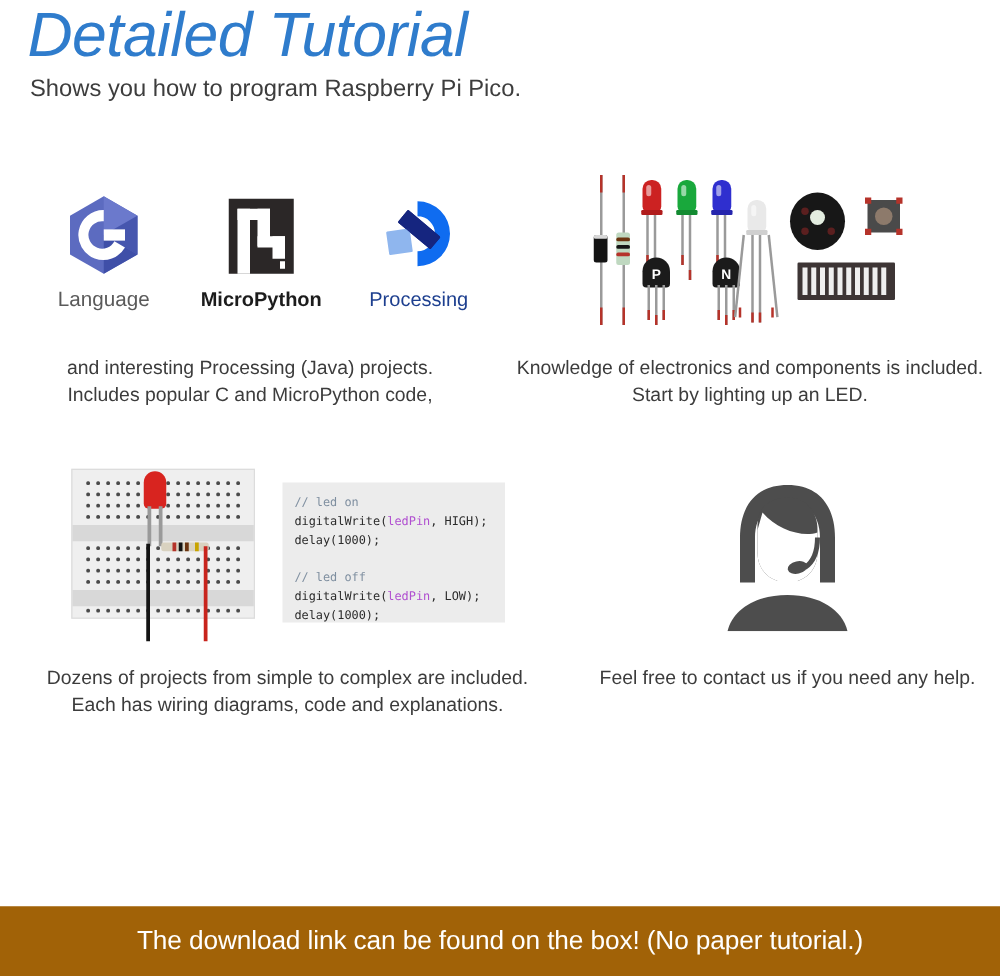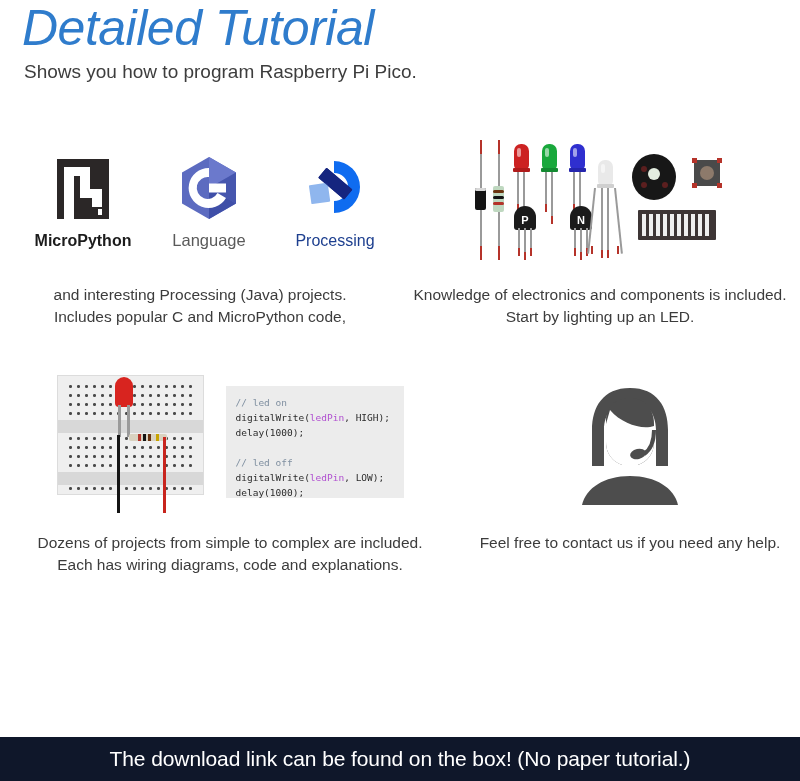--- a/index.html
+++ b/index.html
@@ -298,22 +298,22 @@
     width: 120px;
     height: 125px;
   }
 
   
   .banner {
     position: absolute;
     left: 0;
     bottom: 0;
     width: 800px;
-    height: 44px;
-    background: #0f172a;
+    height: 56px;
+    background: #a16207;
     display: flex;
     align-items: center;
     justify-content: center;
   }
   .banner-text {
     color: #ffffff;
     font-size: 21px;
     letter-spacing: -0.1px;
     white-space: nowrap;
   }
@@ -326,48 +326,48 @@
   <div class="subtitle">Shows you how to program Raspberry Pi Pico.</div>
 </div>
 
 <div class="panels">
 
   <div class="row">
 
     <div class="cell">
       <div class="art">
         <div class="logos">
+
+          <div class="logo-item">
+            <div class="logo-mark">
+              <svg width="60" height="66" viewBox="0 0 60 66">
+                <polygon points="30,2 57,17.5 57,48.5 30,64 3,48.5 3,17.5" fill="#5c6bc0"></polygon>
+                <polygon points="30,2 57,17.5 30,33" fill="#6b79cc"></polygon>
+                <polygon points="30,33 57,17.5 57,48.5" fill="#4656ae"></polygon>
+                <polygon points="30,33 57,48.5 30,64" fill="#3f4fa8"></polygon>
+                <path d="M30 13 A20 20 0 1 0 47 43 L38.5 38 A11 11 0 1 1 30 22 Z" fill="#ffffff" transform="rotate(0 30 33)"></path>
+                <rect x="30" y="28.5" width="17" height="9" fill="#ffffff"></rect>
+              </svg>
+            </div>
+            <div class="logo-label lbl-language">Language</div>
+          </div>
 
           <div class="logo-item">
             <div class="logo-mark">
               <svg width="58" height="64" viewBox="0 0 58 64">
                 <rect x="3" y="2" width="52" height="60" fill="#2b2727"></rect>
                 <rect x="10" y="10" width="10" height="52" fill="#ffffff"></rect>
                 <rect x="10" y="10" width="26" height="9" fill="#ffffff"></rect>
                 <rect x="26" y="10" width="10" height="30" fill="#ffffff"></rect>
                 <rect x="26" y="32" width="22" height="9" fill="#ffffff"></rect>
                 <rect x="38" y="32" width="10" height="18" fill="#ffffff"></rect>
                 <rect x="44" y="52" width="4" height="6" fill="#ffffff"></rect>
               </svg>
             </div>
             <div class="logo-label lbl-micropython">MicroPython</div>
-          </div>
-
-          <div class="logo-item">
-            <div class="logo-mark">
-              <svg width="60" height="66" viewBox="0 0 60 66">
-                <polygon points="30,2 57,17.5 57,48.5 30,64 3,48.5 3,17.5" fill="#5c6bc0"></polygon>
-                <polygon points="30,2 57,17.5 30,33" fill="#6b79cc"></polygon>
-                <polygon points="30,33 57,17.5 57,48.5" fill="#4656ae"></polygon>
-                <polygon points="30,33 57,48.5 30,64" fill="#3f4fa8"></polygon>
-                <path d="M30 13 A20 20 0 1 0 47 43 L38.5 38 A11 11 0 1 1 30 22 Z" fill="#ffffff" transform="rotate(0 30 33)"></path>
-                <rect x="30" y="28.5" width="17" height="9" fill="#ffffff"></rect>
-              </svg>
-            </div>
-            <div class="logo-label lbl-language">Language</div>
           </div>
 
           <div class="logo-item">
             <div class="logo-mark">
               <svg width="62" height="64" viewBox="0 0 62 64">
                 <path d="M30 4 A26 26 0 0 1 30 56 L30 44 A14 14 0 0 0 30 16 Z" fill="#0f6cf0"></path>
                 <rect x="14" y="20" width="34" height="13" rx="1" fill="#15257f" transform="rotate(40 31 27)"></rect>
                 <rect x="6" y="27" width="19" height="19" rx="1" fill="#8fb6ee" transform="rotate(-8 15 36)"></rect>
                 <rect x="14" y="20" width="34" height="13" rx="1" fill="#15257f" transform="rotate(40 31 27)" opacity="0.95"></rect>
               </svg>

